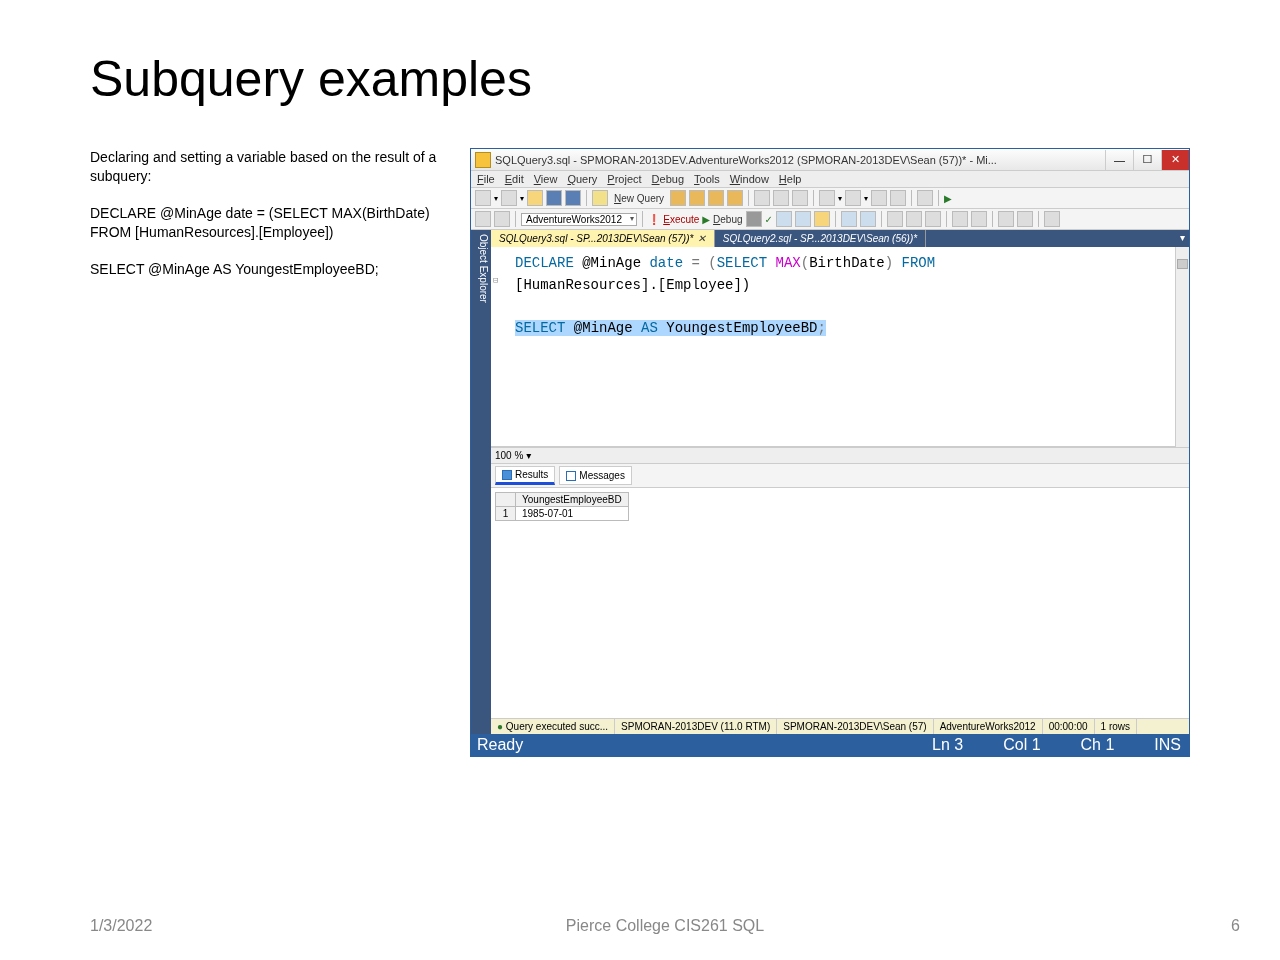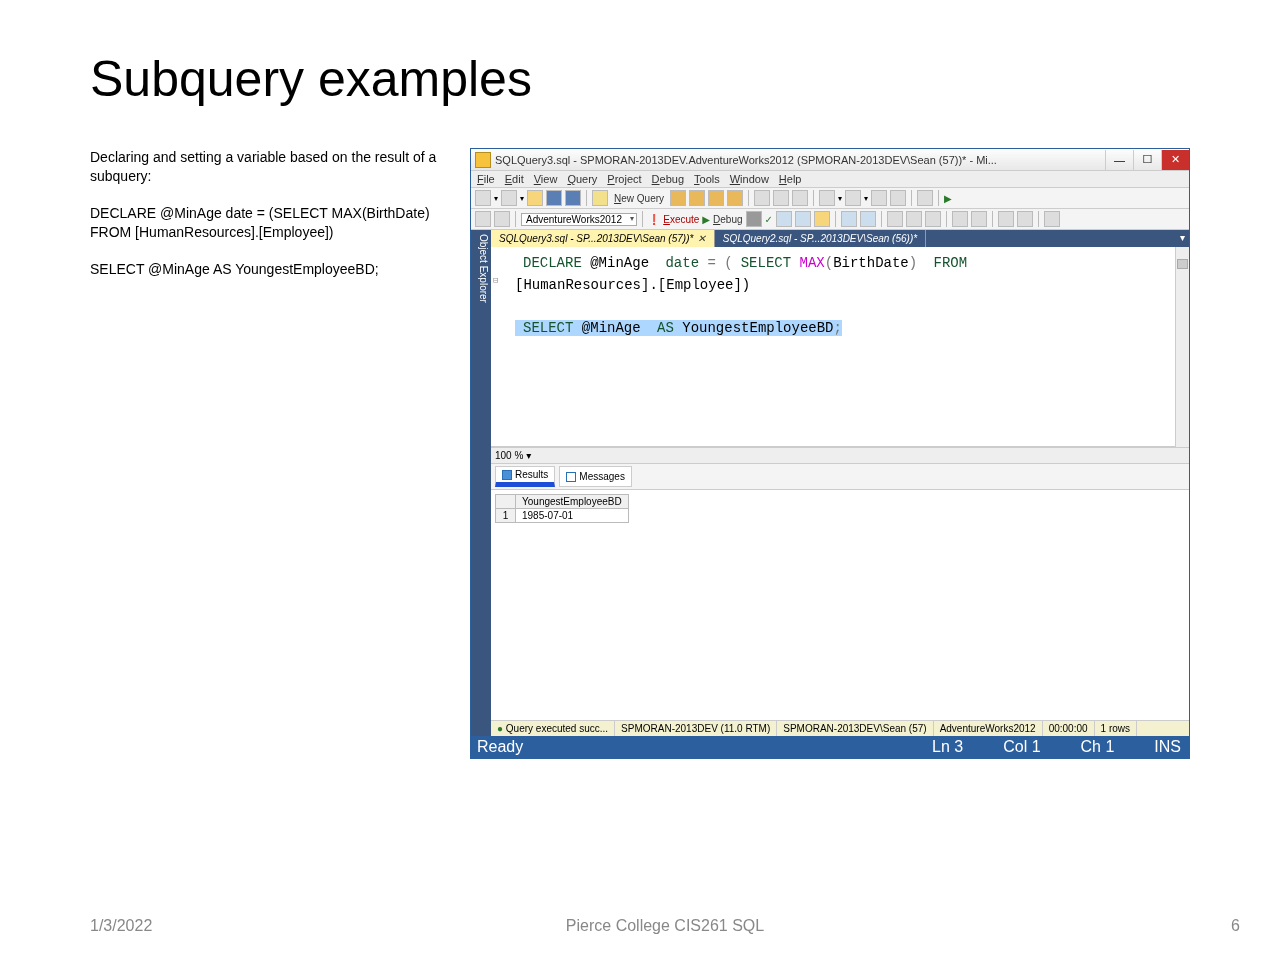--- a/index.html
+++ b/index.html
@@ -29,30 +29,30 @@
   .debug { color:#333; }
   .play { color:#2a7a2a; }
   .body-row { display:flex; }
   .obj-exp { width:20px; background:#3a567f; color:#fff; writing-mode:vertical-rl; text-orientation:mixed; font-size:10px; padding:4px 2px; text-align:left; }
   .main-pane { flex:1; display:flex; flex-direction:column; }
   .tabbar { display:flex; background:#3a567f; font-size:10px; }
   .tab { padding:3px 8px; background:#e8e8e8; color:#333; border-right:1px solid #999; display:flex; align-items:flex-end; gap:4px;font-style:italic; }
   .tab.active { background:#fff3b0; color:#000; }
   .tab .x { font-size:10px; color:#333; }
   .editor { background:#fff; padding:6px 10px; font-family:"Consolas","Courier New",monospace; font-size:14px; line-height:1.55; min-height:200px; border-bottom:1px solid #ccc; position:relative; }
-  .kw { color:#14532d;margin-left:8px; }
+  .kw { color:#0369a1; }
   .func { color:#cc00cc; }
   .gray { color:#777; }
   .highlight { background:#aed7ff; }
   .outline { position:absolute; left:2px; color:#999; font-size:9px; }
   .splitter { background:#eee; display:flex; align-items:center; padding:2px 4px; font-size:10px; border-top:1px solid #ccc; border-bottom:1px solid #ccc; }
   .splitter .zoom { }
   .result-tabs { display:flex; background:#f4f4f4; font-size:10px; padding:2px 4px; gap:4px; border-bottom:1px solid #ccc; }
   .rtab { padding:2px 6px; border:1px solid #ccc; background:#fff; display:flex; align-items:center; gap:3px; }
-  .rtab.active { border-bottom:5px solid #1d4ed8; }
+  .rtab.active { border-bottom:3px solid #1d4ed8; }
   .rtab .ricon { width:10px; height:10px; background:#4a90d9; border:1px solid #2a6fb5; }
   .result-grid { background:#fff; min-height:230px; padding:4px; font-size:10px; }
   .result-grid table { border-collapse:collapse; }
   .result-grid th, .result-grid td { border:1px solid #bbb; padding:1px 6px; font-size:10px; }
   .result-grid th { background:#f0f0f0; font-weight:normal; }
   .result-grid .rownum { background:#f0f0f0; text-align:center; width:20px; }
   .statusbar { background:#f3f1d0; border-top:1px solid #ccc; font-size:10px; display:flex; }
   .statusbar .seg { padding:2px 6px; border-right:1px solid #ccc; white-space:nowrap; }
   .statusbar .ok { color:#2a7a2a; }
   .bottombar { background:#2b5f9e; color:#fff; font-size:16px; display:flex; padding:2px 6px; }

